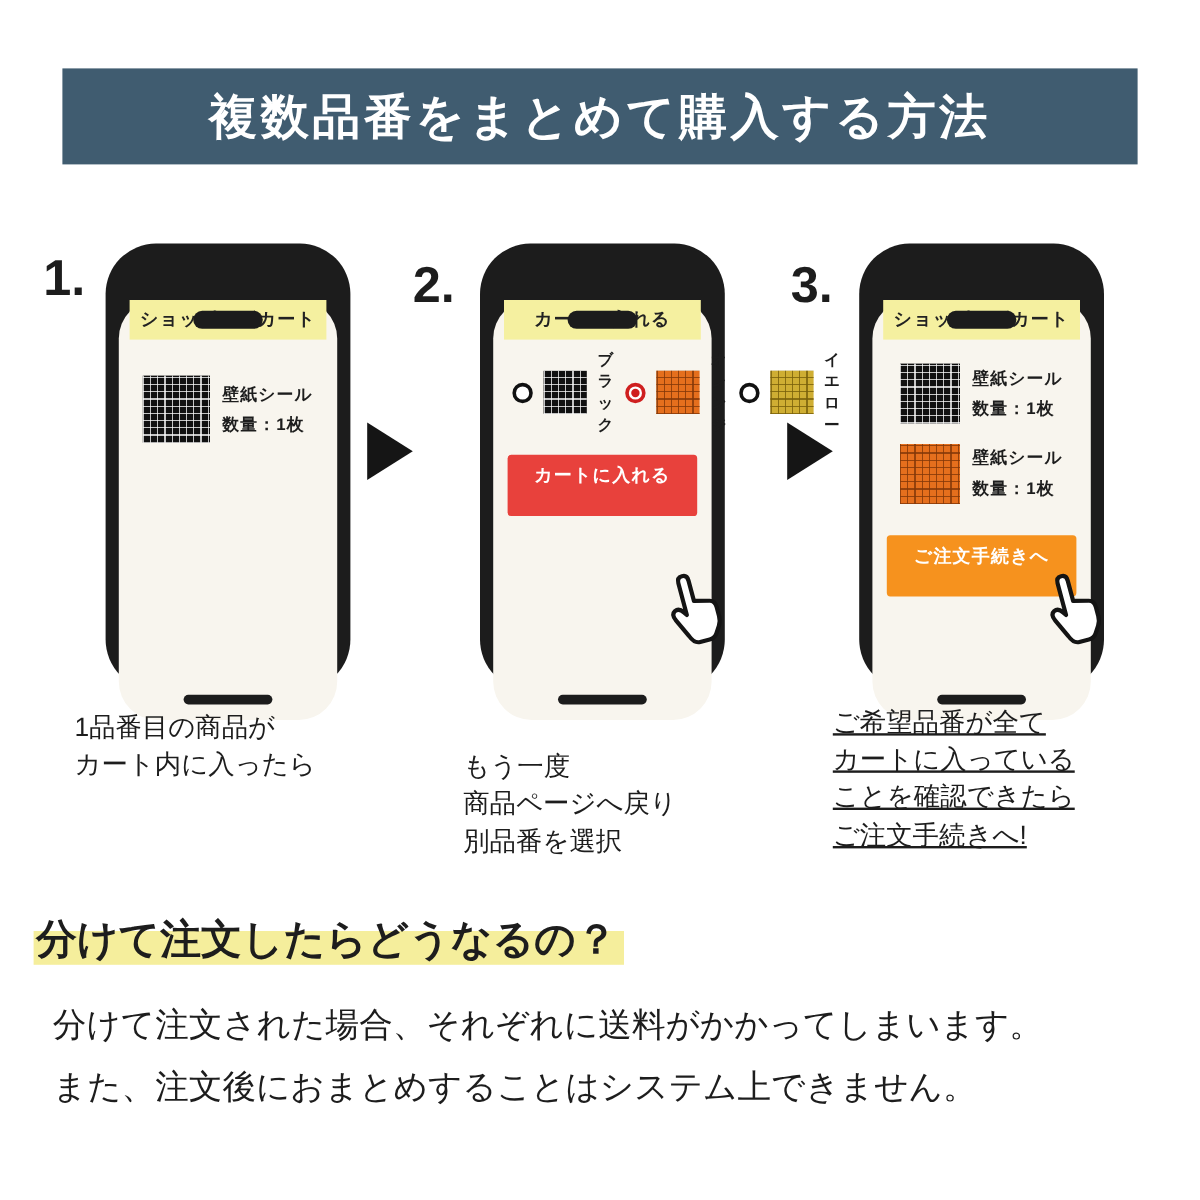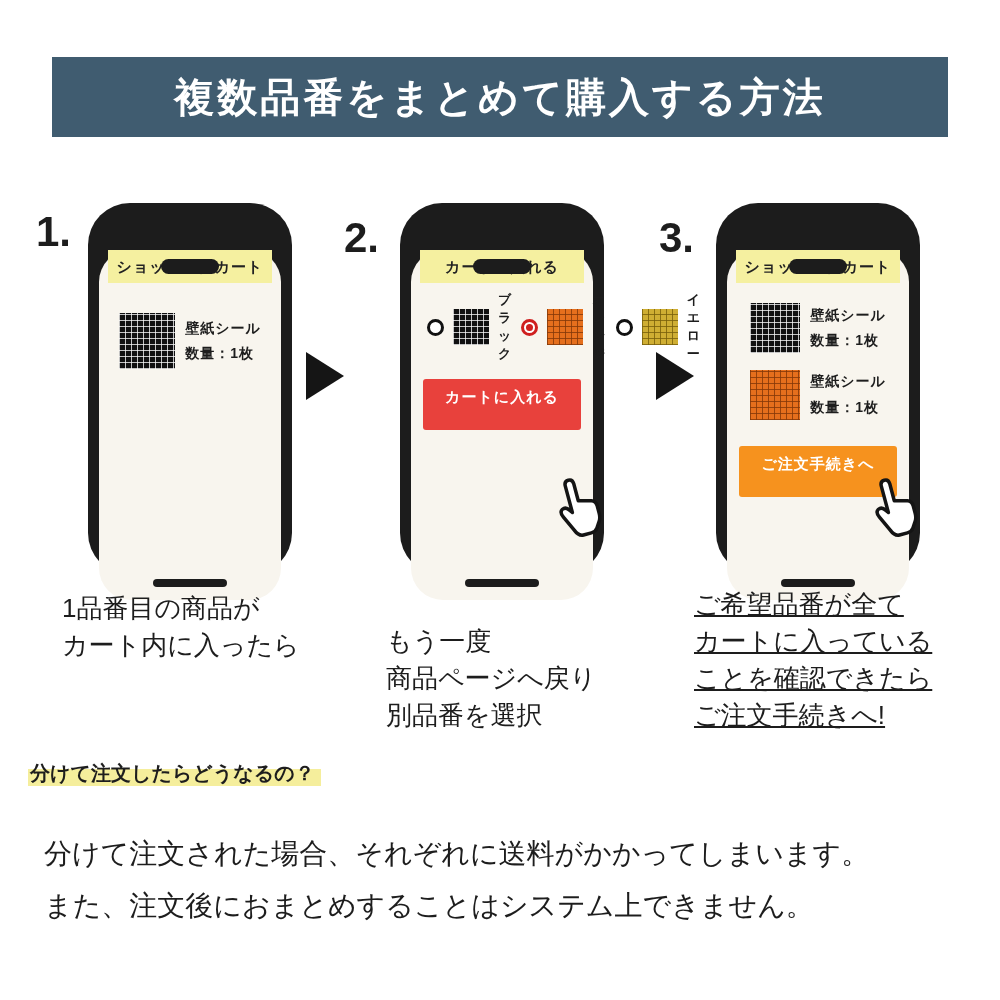--- a/index.html
+++ b/index.html
@@ -89,27 +89,27 @@
   
   .screen-btn{
     position:relative;margin-left:12px;margin-right:12px;height:51px;line-height:36px;
     text-align:center;color:#fff;font-size:15px;font-weight:700;border-radius:3px;letter-spacing:1px;
   }
   .btn-red{background:#e8413c;margin-top:34px;}
   .btn-orange{background:#f6921e;margin-top:26px;}
   .hand{position:absolute;right:-30px;bottom:-46px;width:70px;height:70px;pointer-events:none;}
 
   
-  .caption{position:absolute;font-size:26px;line-height:1.42;color:#1d1d1d;white-space:pre-line;font-weight:500;}
+  .caption{position:absolute;font-size:22px;line-height:1.42;color:#1d1d1d;white-space:pre-line;font-weight:500;}
   .cap-1{left:62px;top:590px;}
   .cap-2{left:386px;top:623px;}
   .cap-3{left:694px;top:586px;text-decoration:underline;}
 
   
-  .faq-q{position:absolute;left:28px;top:760px;font-size:20px;font-weight:700;}
+  .faq-q{position:absolute;left:28px;top:760px;font-size:34px;font-weight:700;}
   .faq-q .hl{background:linear-gradient(transparent 30%,#f5ee9c 30%);padding:0 6px 2px 2px;}
   .faq-a{position:absolute;left:44px;top:828px;font-size:28px;line-height:1.84;white-space:pre-line;color:#1d1d1d;}
 </style>
 </head>
 <body>
 
 <header class="title-banner">
   <h1>複数品番をまとめて購入する方法</h1>
 </header>
 

